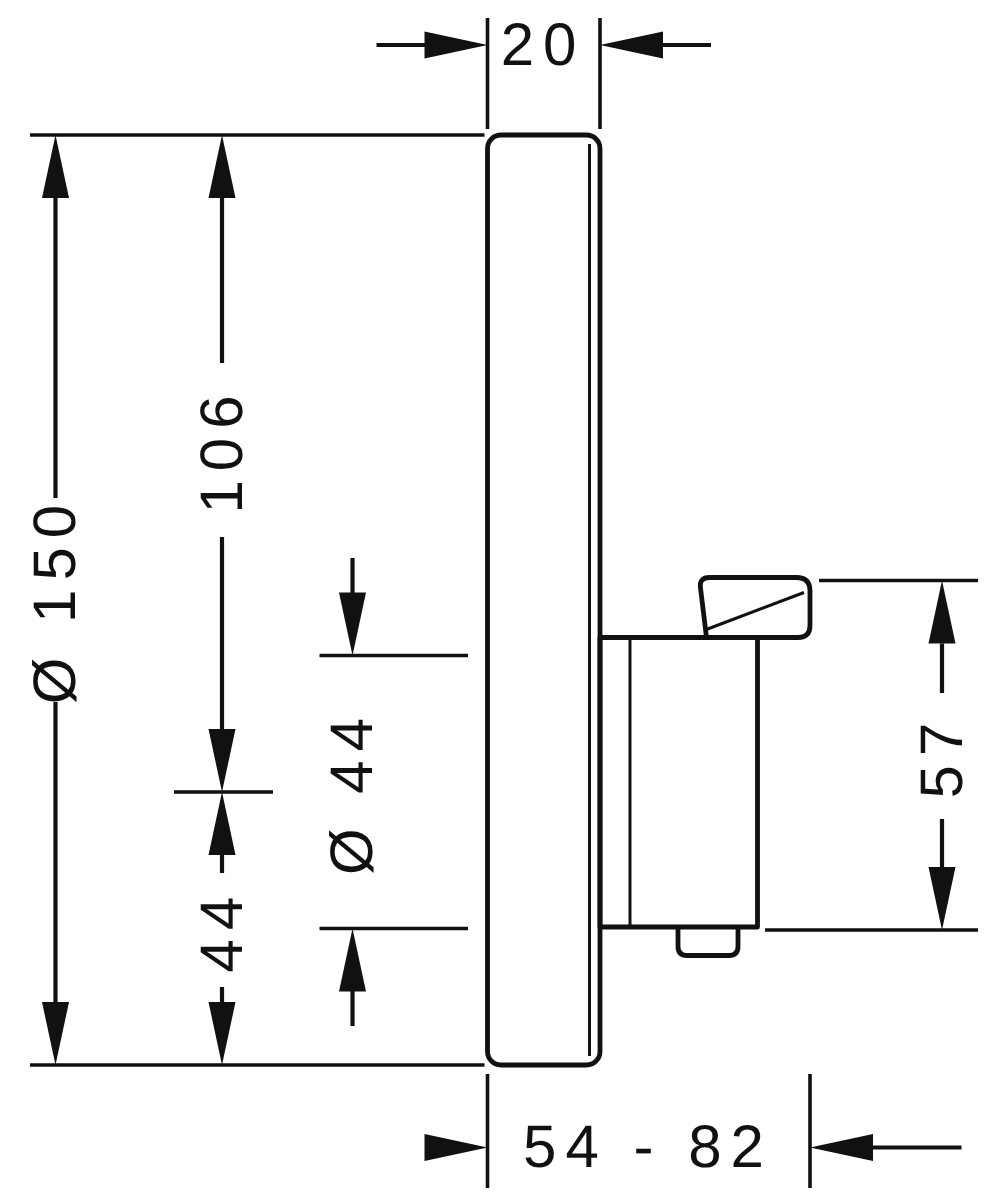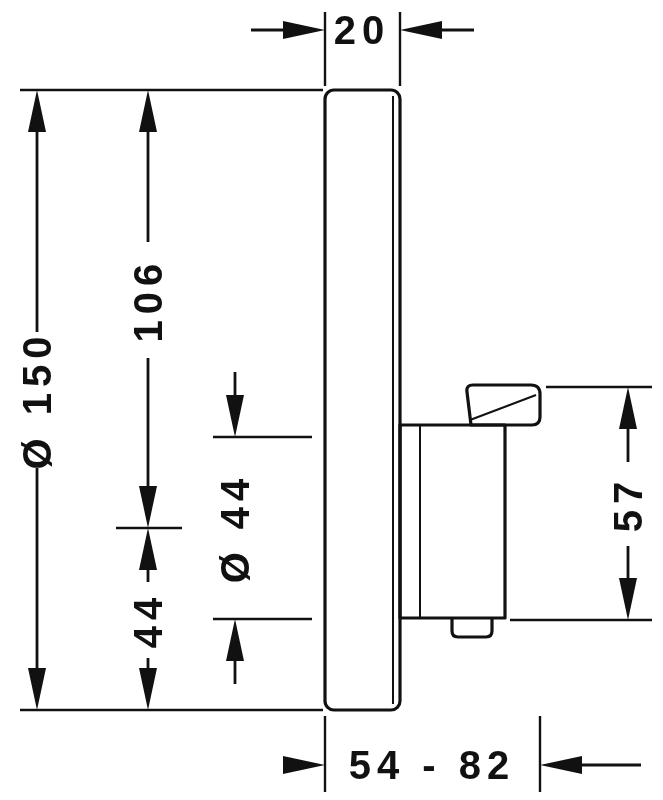--- a/index.html
+++ b/index.html
@@ -8,21 +8,20 @@
     background: #ffffff;
     width: 663px;
     height: 800px;
     overflow: hidden;
   }
   .canvas {
     position: relative;
     width: 663px;
     height: 800px;
     background: #ffffff;
-    font-weight: bold;
   }
   svg text {
     font-family: "Liberation Sans", "DejaVu Sans", sans-serif;
     font-size: 40px;
     fill: #111111;
     letter-spacing: 6px;
   }
   .fixture-stroke {
     stroke: #111111;
     fill: none;

